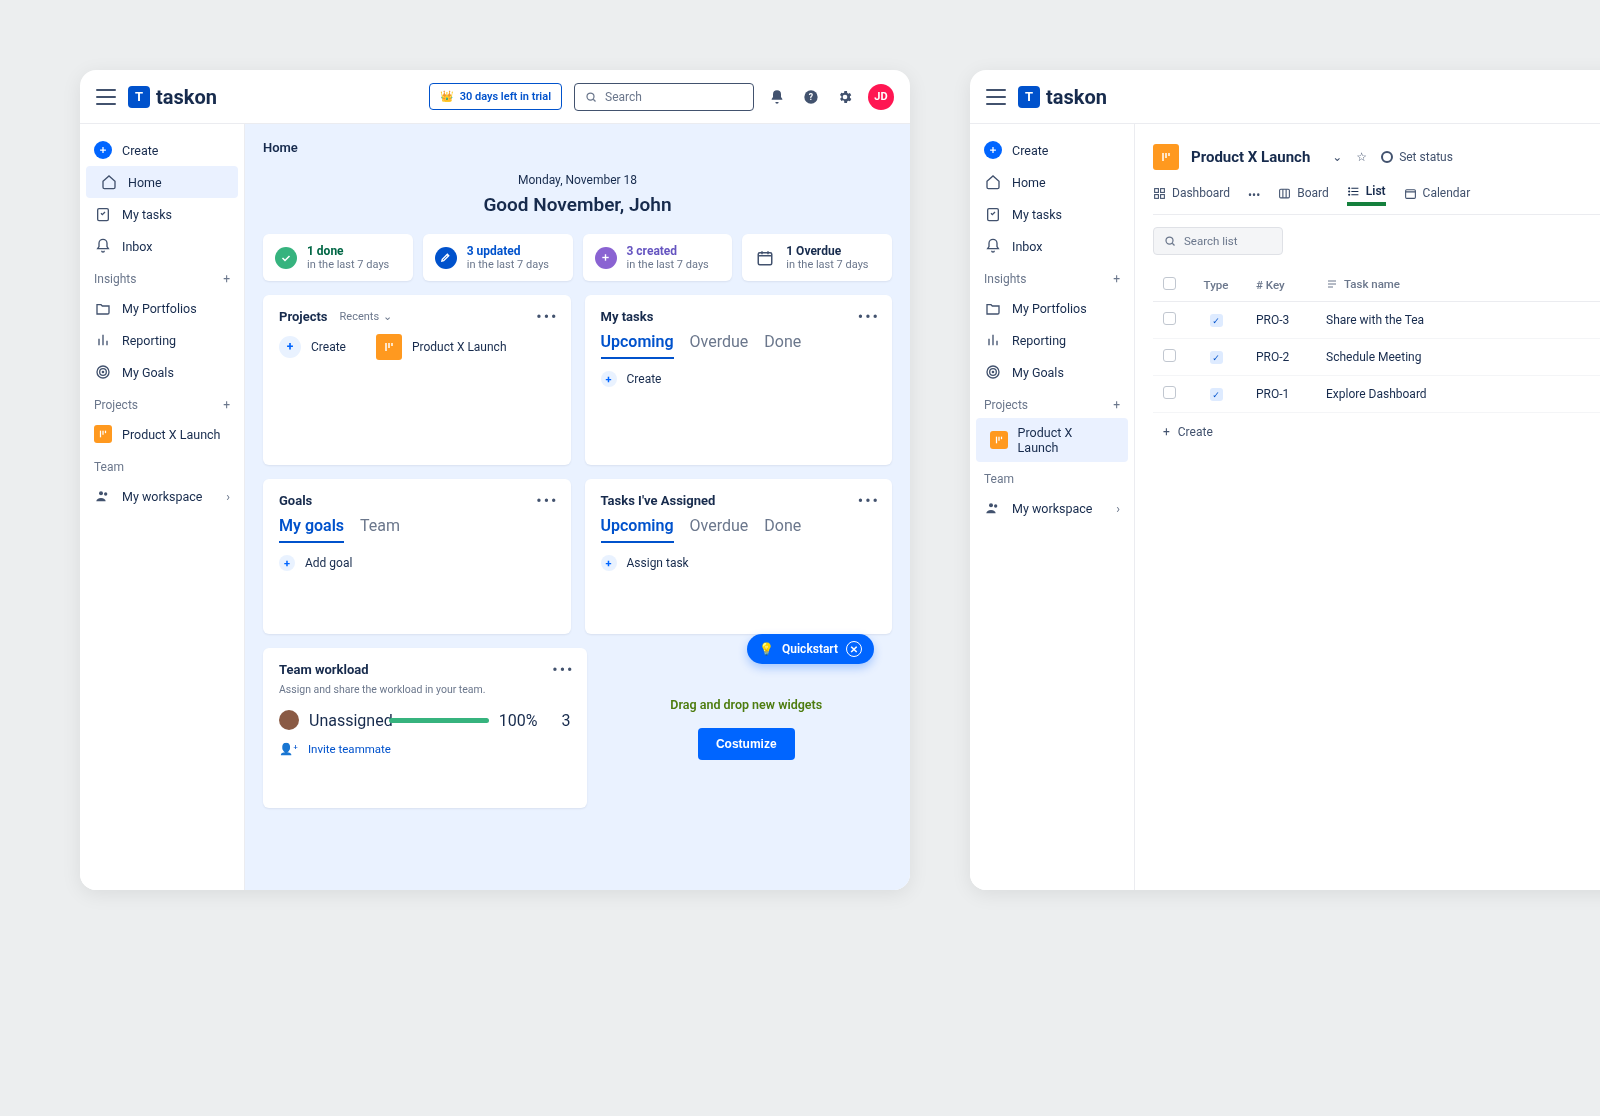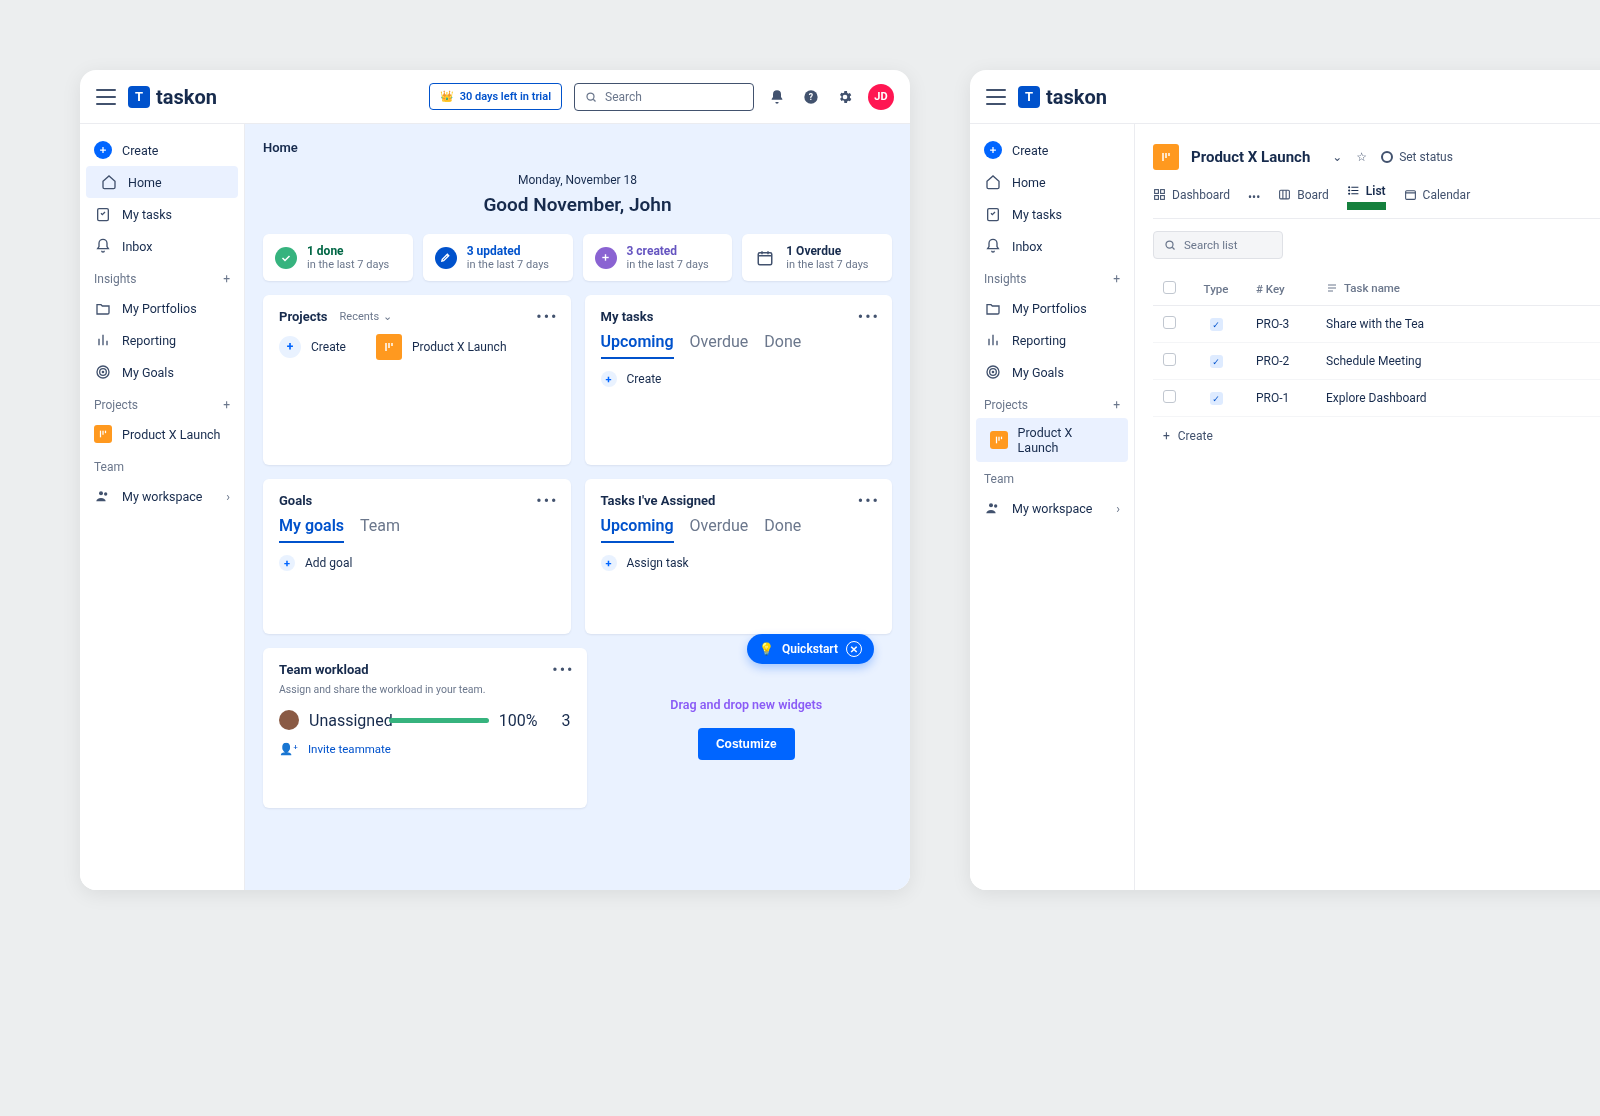--- a/index.html
+++ b/index.html
@@ -114,40 +114,40 @@
 
   .hint { font-size:10.5px; color:#6b778c; margin-top:8px; line-height:1.5; padding-left:26px;}
 
   .workload-row{ display:flex; align-items:center; gap:10px; font-size:16px; margin-top:14px;}
   .member-avatar{ width:20px; height:20px; border-radius:50%; background:#8a5a44; flex-shrink:0;}
   .bar-track{ flex:1; height:5px; background:#ebecf0; border-radius:3px; overflow:hidden;}
   .bar-fill{ height:100%; background:#36b37e;}
   .invite-line{ display:flex; align-items:center; gap:10px; font-size:11.5px; color:#0052cc; margin-top:12px; cursor:pointer;}
 
   .drop-area{ flex:1; display:flex; flex-direction:column; align-items:center; justify-content:center; gap:16px;}
-  .drop-text{ font-size:12.5px; font-weight:600; color:#8b5cf6;}
+  .drop-text{ font-size:12.5px; font-weight:600; color:#4d7c0f;}
   .btn-primary{ background:#0065ff; color:#fff; border:none; border-radius:4px; padding:9px 18px; font-size:12px; font-weight:600; cursor:pointer;}
 
   .quickstart-pill{
     position:absolute; right:18px; bottom:-30px; transform:translateY(0);
     background:#0065ff; color:#fff; border-radius:18px; padding:7px 12px; display:flex; align-items:center; gap:8px; font-size:12px; font-weight:600; cursor:pointer;
     box-shadow:0 4px 10px rgba(0,101,255,0.3);
   }
   .quickstart-wrap{position:relative;}
 
   
   .proj-header { display:flex; align-items:center; gap:12px; padding:6px 0 14px;}
   .proj-header .proj-icon{ width:26px; height:26px;}
   .proj-header h2{ font-size:15px; font-weight:700;}
   .proj-actions{ display:flex; align-items:center; gap:14px; margin-left:10px; color:#42526e; font-size:12px;}
   .status-chip{ display:flex; align-items:center; gap:6px; cursor:pointer;}
 
   .view-tabs{ display:flex; align-items:center; gap:18px; font-size:12px; color:#42526e; border-bottom:1px solid #ebecf0; padding-bottom:8px; margin-bottom:12px;}
-  .view-tab{ display:flex; align-items:flex-start; gap:6px; cursor:pointer; padding-bottom:4px;}
-  .view-tab.active{ color:#172b4d; font-weight:600; border-bottom:8px solid #15803d;}
+  .view-tab{ display:flex; align-items:flex-end; gap:6px; cursor:pointer; padding-bottom:4px;}
+  .view-tab.active{ color:#172b4d; font-weight:600; border-bottom:4px solid #15803d;}
 
   .search-list{
     display:flex; align-items:center; gap:8px; background:#f4f5f7; border:1px solid #dfe1e6; border-radius:4px;
     padding:6px 10px; width:130px; font-size:11.5px; color:#6b778c; margin-bottom:14px;
   }
 
   table.list{ width:100%; border-collapse:collapse; font-size:12px;}
   table.list th{ text-align:left; font-weight:500; color:#6b778c; padding:8px 10px; border-bottom:1px solid #ebecf0; font-size:11.5px;}
   table.list td{ padding:10px 10px; border-bottom:1px solid #f4f5f7; color:#172b4d;}
   .chk{ width:13px; height:13px; border:1.5px solid #c1c7d0; border-radius:3px; display:inline-block;}

